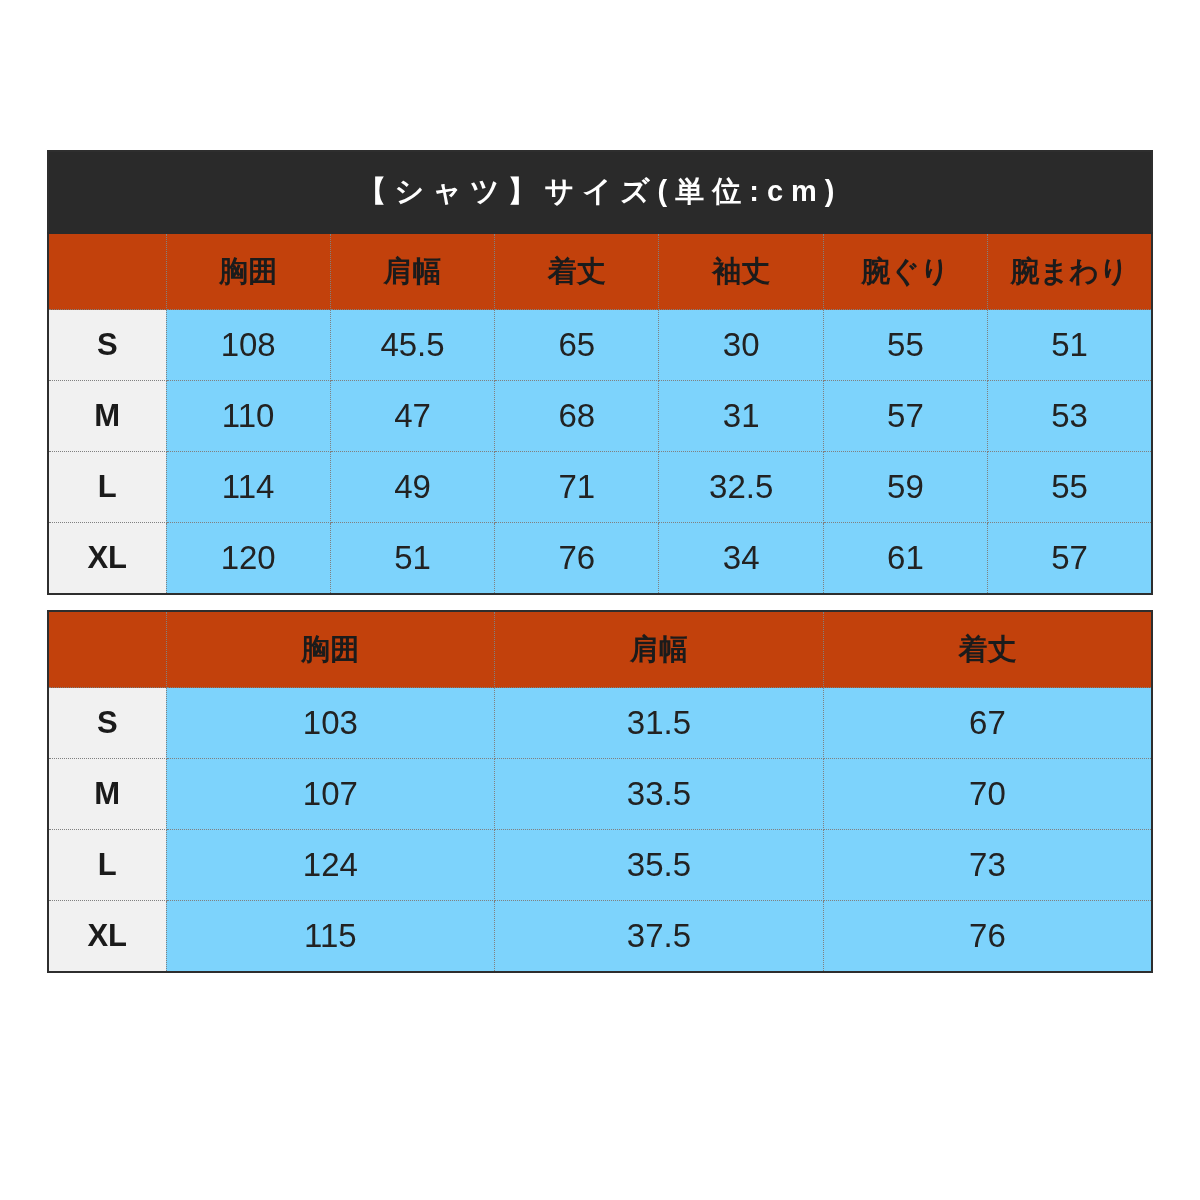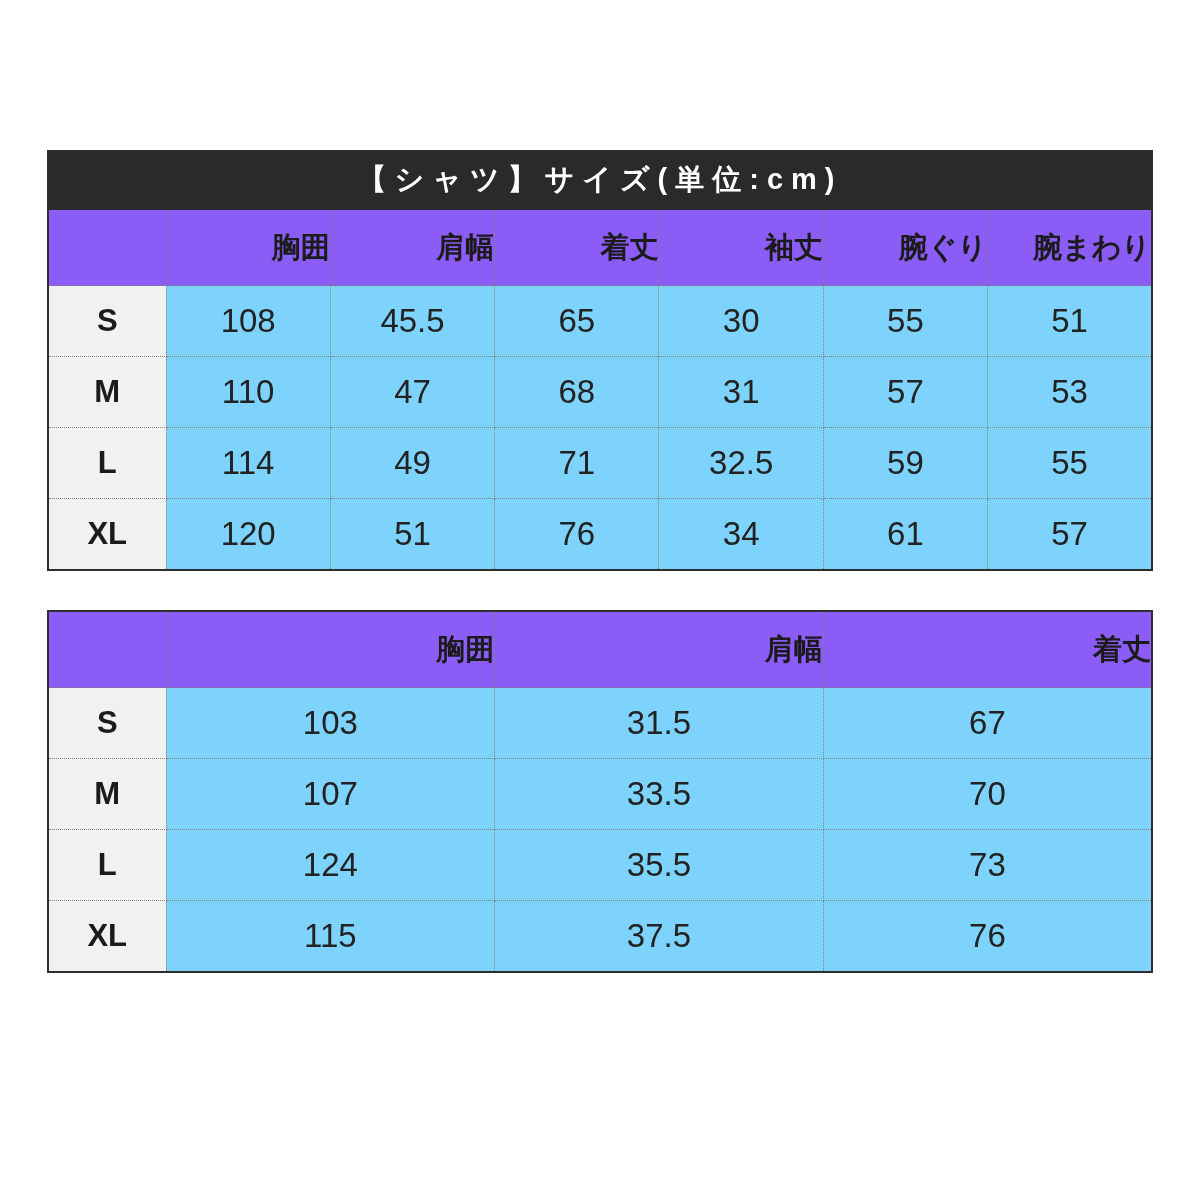--- a/index.html
+++ b/index.html
@@ -31,35 +31,34 @@
     height: 56px;
     background: #2a2a2a;
     color: #ffffff;
     font-size: 29px;
     font-weight: bold;
     letter-spacing: 8px;
     text-align: center;
     vertical-align: middle;
     border: none;
     border-bottom: 2px solid #2a2a2a;
-    padding: 0;
+    padding: 12px;
   }
   th, td {
     border: 1px dotted #808080;
     text-align: center;
     vertical-align: middle;
     padding: 0;
     color: #1b1b1b;
   }
   tr.header-row th {
     height: 75px;
-    background: #8b5cf6;
+    background: #c2410c;
     font-size: 29px;
     font-weight: bold;
-    text-align: right;
   }
   tbody tr { height: 71px; }
   tbody th.size-label-cell {
     background: #f1f1f1;
     font-size: 31px;
     font-weight: bold;
   }
   tbody td.size-value-cell {
     background: #7dd3fc;
     font-size: 33px;

